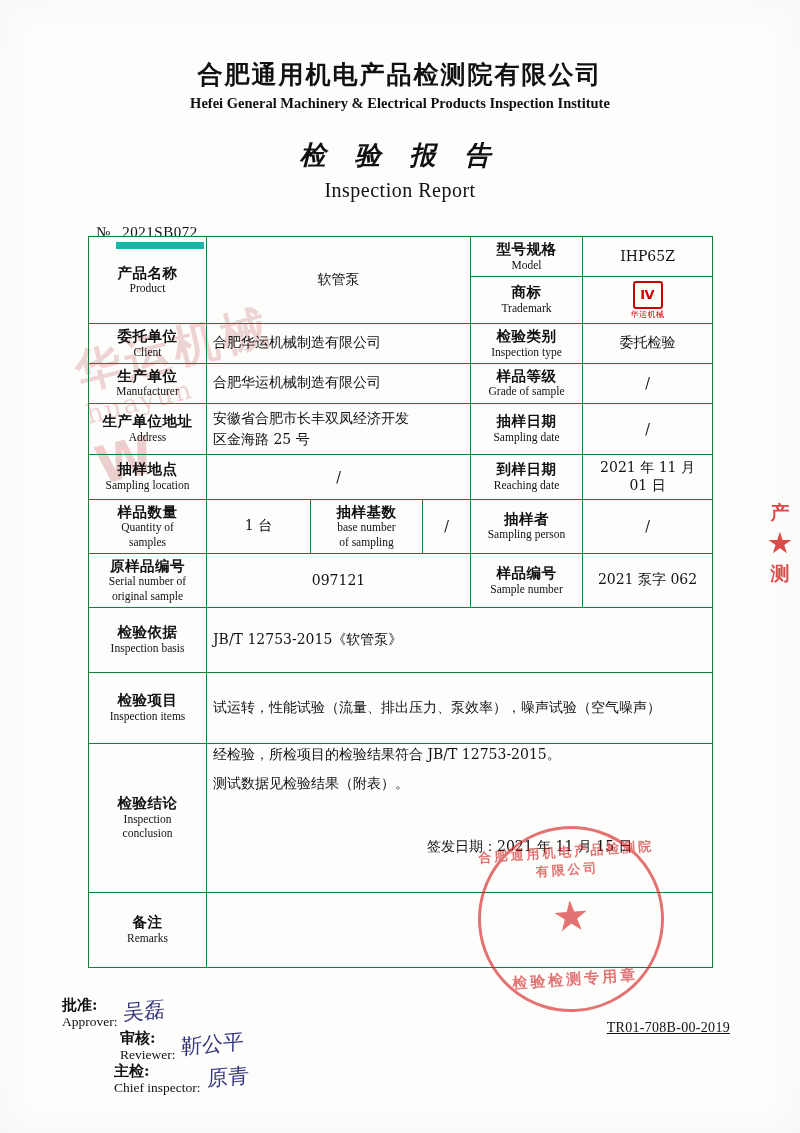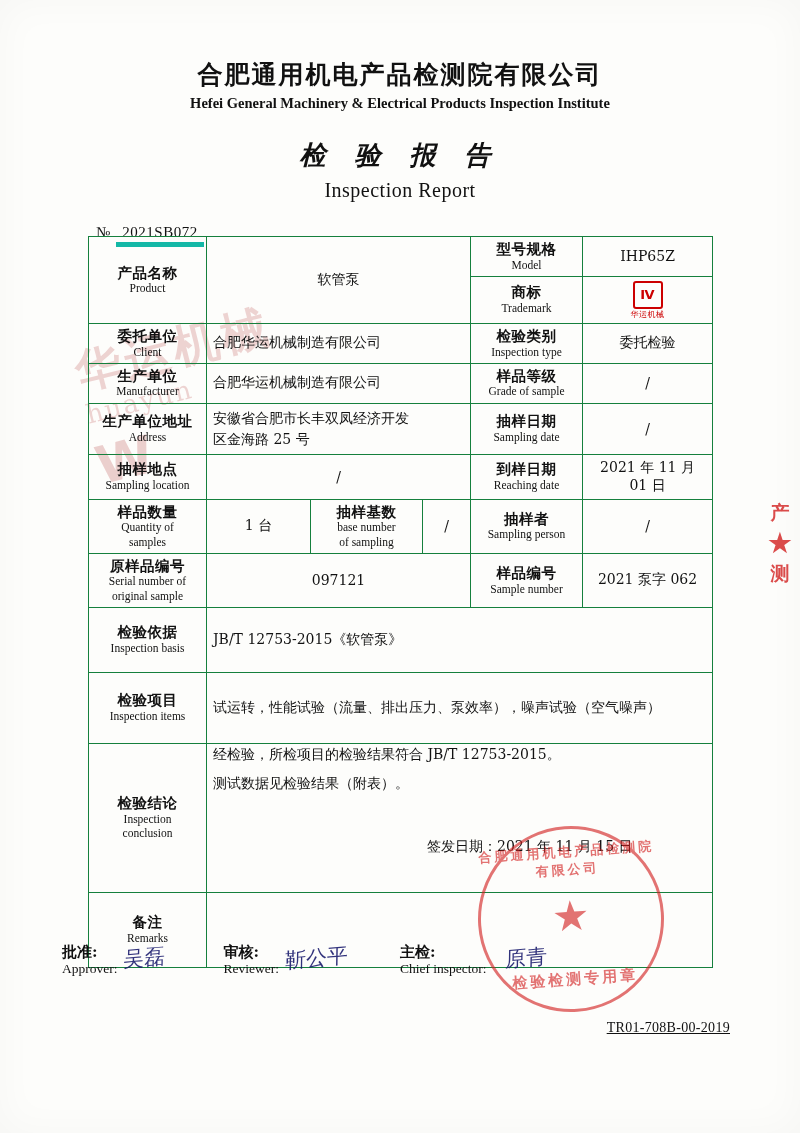--- a/index.html
+++ b/index.html
@@ -70,21 +70,21 @@
     padding: 0 72px 0 96px;
     font-size: 15px;
   }
   .report-no {
     display: flex;
     align-items: baseline;
     gap: 6px;
   }
   .report-no .label { font-size: 15px; }
   .report-no .value {
-    border-bottom: 5px solid #14b8a6;
+    border-bottom: 7px solid #14b8a6;
     padding: 0 6px 1px 6px;
     font-size: 15px;
     letter-spacing: 0.5px;
   }
   .page-count {
     font-size: 15px;
     letter-spacing: 0.3px;
   }
   .page-count .num {
     border-bottom: 1px solid #111;
@@ -161,25 +161,26 @@
     font-family: "DejaVu Sans", sans-serif;
     font-size: 8px;
     color: #c00;
     margin-top: 2px;
     letter-spacing: 0.5px;
   }
 
   .sign-row {
     position: absolute;
     left: 62px;
-    top: 944px;
+    top: 997px;
     width: 676px;
     display: flex;
     align-items: flex-start;
     font-size: 14px;
+    flex-direction: column;
   }
   .sign-block { display: flex; align-items: flex-start; }
   .sign-block .lbl2 {
     line-height: 1.15;
     text-align: left;
   }
   .sign-block .lbl2 .cn {
     font-family: "DejaVu Serif", serif;
     font-size: 15px;
     font-weight: bold;
@@ -193,21 +194,21 @@
   .sig {
     font-family: "DejaVu Serif", serif;
     font-size: 21px;
     color: #16186b;
     margin-left: 6px;
     transform: rotate(-5deg) skewX(-6deg);
     opacity: 0.88;
     white-space: nowrap;
   }
   .sp1 { margin-left: 58px; }
-  .sp2 { margin-left: 52px; gap: 12px; }
+  .sp2 { margin-left: 52px; }
 
   .doc-code {
     position: absolute;
     right: 70px;
     top: 1020px;
     font-family: "Liberation Serif", serif;
     font-size: 14px;
     letter-spacing: 0.3px;
     text-decoration: underline;
   }

